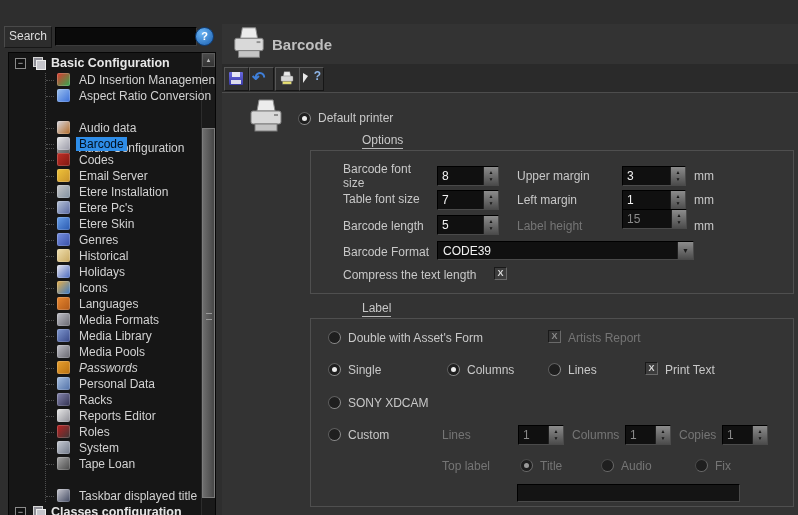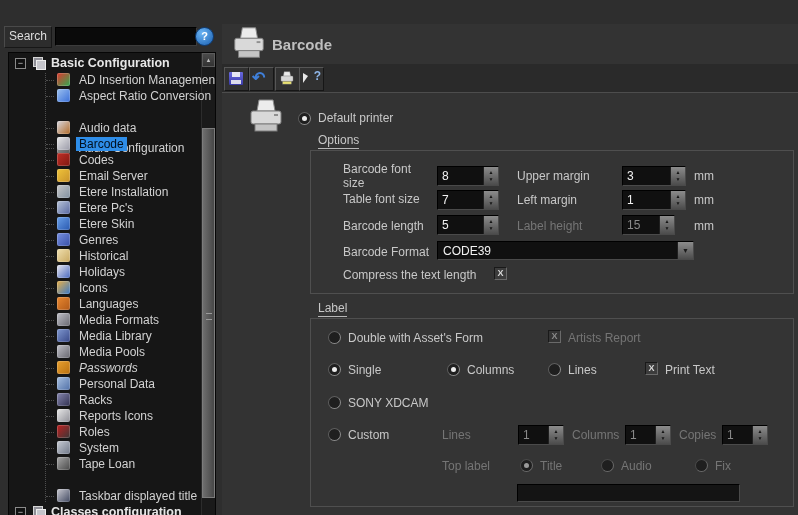--- a/index.html
+++ b/index.html
@@ -74,21 +74,21 @@
       border:1px solid;border-color:#5f5f5f #8d8d8d #8d8d8d #5f5f5f;box-sizing:border-box;}
   .radio.on::after{content:"";position:absolute;left:3px;top:3px;width:5px;height:5px;border-radius:50%;background:#ececec;}
   .radio.dim{border-color:#4a4a4a #6a6a6a #6a6a6a #4a4a4a;}
   .radio.dim.on::after{background:#9a9a9a;}
   .checkbox{position:absolute;width:13px;height:13px;background:#3c3c3c;box-sizing:border-box;
       border:1px solid;border-color:#191919 #6a6a6a #6a6a6a #191919;
       color:#d8d8d8;font-weight:bold;font-size:9px;line-height:11px;text-align:center;}
   .checkbox.dim{color:#8a8a8a;background:#343434;}
   .flabel{position:absolute;color:#c8c8c8;white-space:nowrap;}
   .flabel.dim{color:#757575;}
-  .group-title{position:absolute;color:#c8c8c8;border-bottom:1px solid #b8b8b8;padding-bottom:1px;}
+  .group-title{position:absolute;color:#c8c8c8;border-bottom:1px solid #b8b8b8;padding-bottom:1px;margin-left:44px;}
   .groupbox{position:absolute;border:1px solid #4f4f4f;background:#343434;}
   .spin{position:absolute;height:20px;background:#101010;box-sizing:border-box;
       border:1px solid;border-color:#000 #4a4a4a #4a4a4a #000;}
   .spin .val{position:absolute;left:4px;top:2px;color:#f2f2f2;font-size:12px;}
   .spin.dim .val{color:#8a8a8a;}
   .spin .btns{position:absolute;right:0;top:0;bottom:0;width:14px;
       background:linear-gradient(#8c8c8c,#4c4c4c);border-left:1px solid #202020;
       display:flex;flex-direction:column;align-items:center;justify-content:space-evenly;
       color:#141414;font-size:5px;line-height:5px;}
   .combo{position:absolute;height:19px;background:#101010;box-sizing:border-box;
@@ -207,21 +207,21 @@
       <div class="titem" style="top: 323px;">
         <span class="ticon" style="background: linear-gradient(135deg, rgb(168, 192, 224), rgb(80, 112, 168));"></span>
         <span class="tlabel">Personal Data</span>
       </div>
       <div class="titem" style="top: 339px;">
         <span class="ticon" style="background: linear-gradient(135deg, rgb(136, 136, 176), rgb(48, 48, 80));"></span>
         <span class="tlabel">Racks</span>
       </div>
       <div class="titem" style="top: 355px;">
         <span class="ticon" style="background: linear-gradient(135deg, rgb(232, 232, 232), rgb(144, 144, 152));"></span>
-        <span class="tlabel">Reports Icons</span>
+        <span class="tlabel">Reports Editor</span>
       </div>
       <div class="titem" style="top: 371px;">
         <span class="ticon" style="background: linear-gradient(135deg, rgb(192, 32, 32), rgb(56, 56, 56));"></span>
         <span class="tlabel">Roles</span>
       </div>
       <div class="titem" style="top: 387px;">
         <span class="ticon" style="background: linear-gradient(135deg, rgb(200, 204, 212), rgb(112, 120, 136));"></span>
         <span class="tlabel">System</span>
       </div>
       <div class="titem" style="top: 403px;">
@@ -327,21 +327,21 @@
 
   <span class="flabel" style="left:343px;top:219px">Barcode length</span>
   <div class="spin" style="left:437px;top:215px;width:62px">
     <span class="val">5</span>
       <span class="btns">
         <span>▲</span>
         <span>▼</span>
       </span>
   </div>
   <span class="flabel dim" style="left:517px;top:219px">Label height</span>
-  <div class="spin dim" style="left:622px;top:215px;width:53px">
+  <div class="spin dim" style="left:622px;top:209px;width:65px">
     <span class="val">15</span>
       <span class="btns">
         <span>▲</span>
         <span>▼</span>
       </span>
   </div>
   <span class="unit" style="left:694px;top:219px">mm</span>
 
   <span class="flabel" style="left:343px;top:245px">Barcode Format</span>
   <div class="combo" style="left:437px;top:241px;width:257px">

